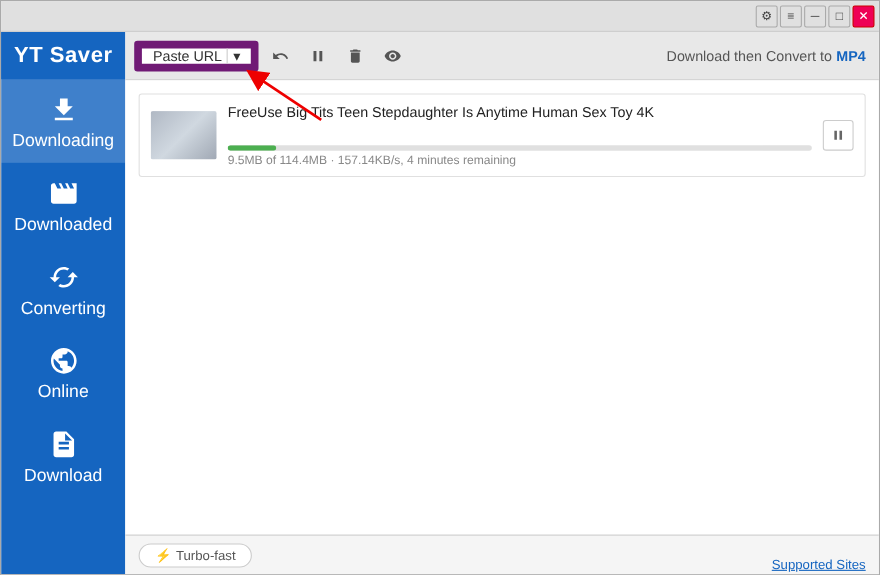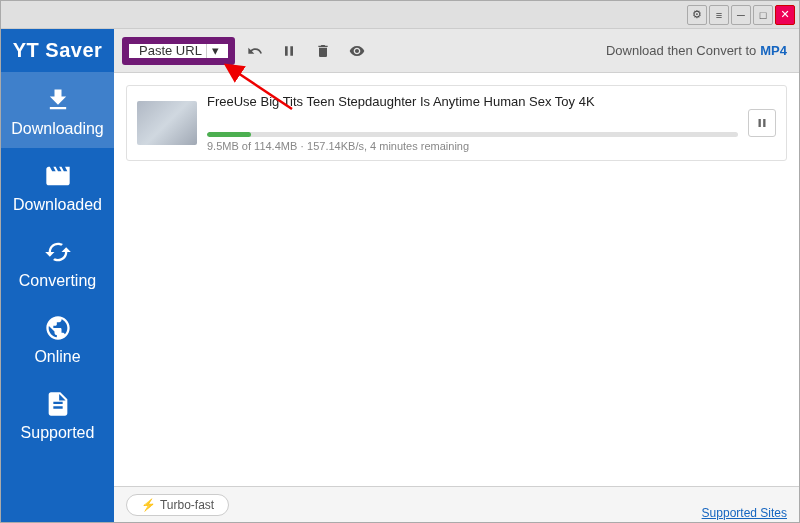--- a/index.html
+++ b/index.html
@@ -336,21 +336,21 @@
         </div>
         <span>Online</span>
       </div>
 
       <div class="sidebar-item">
         <div class="icon-wrap">
           <svg width="28" height="28" viewBox="0 0 24 24">
               <path d="M14 2H6c-1.1 0-2 .9-2 2v16c0 1.1.9 2 2 2h12c1.1 0 2-.9 2-2V8l-6-6zm2 14H8v-2h8v2zm0-4H8v-2h8v2zm-3-5V3.5L18.5 9H13z"></path>
             </svg>
         </div>
-        <span>Supported</span>
+        <span>Download</span>
       </div>
     </div>
 
     <div class="main">
 
       <div class="topbar">
         <div class="topbar-left">
           <button class="paste-url-btn">
             <span>Paste URL</span>
             <span class="dropdown-arrow">▾</span>

